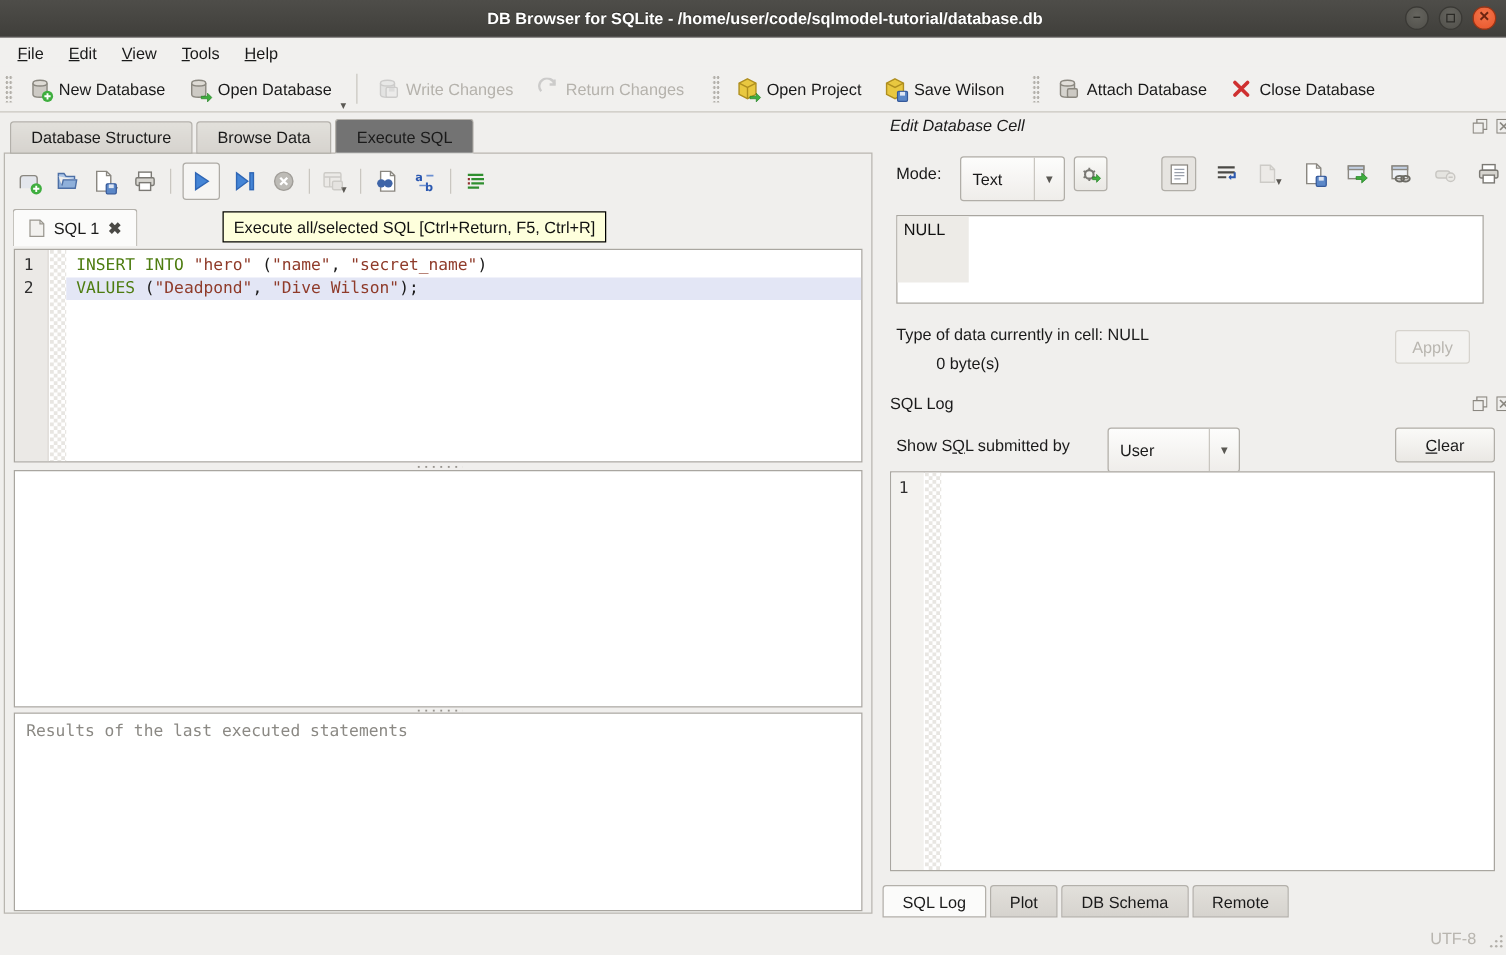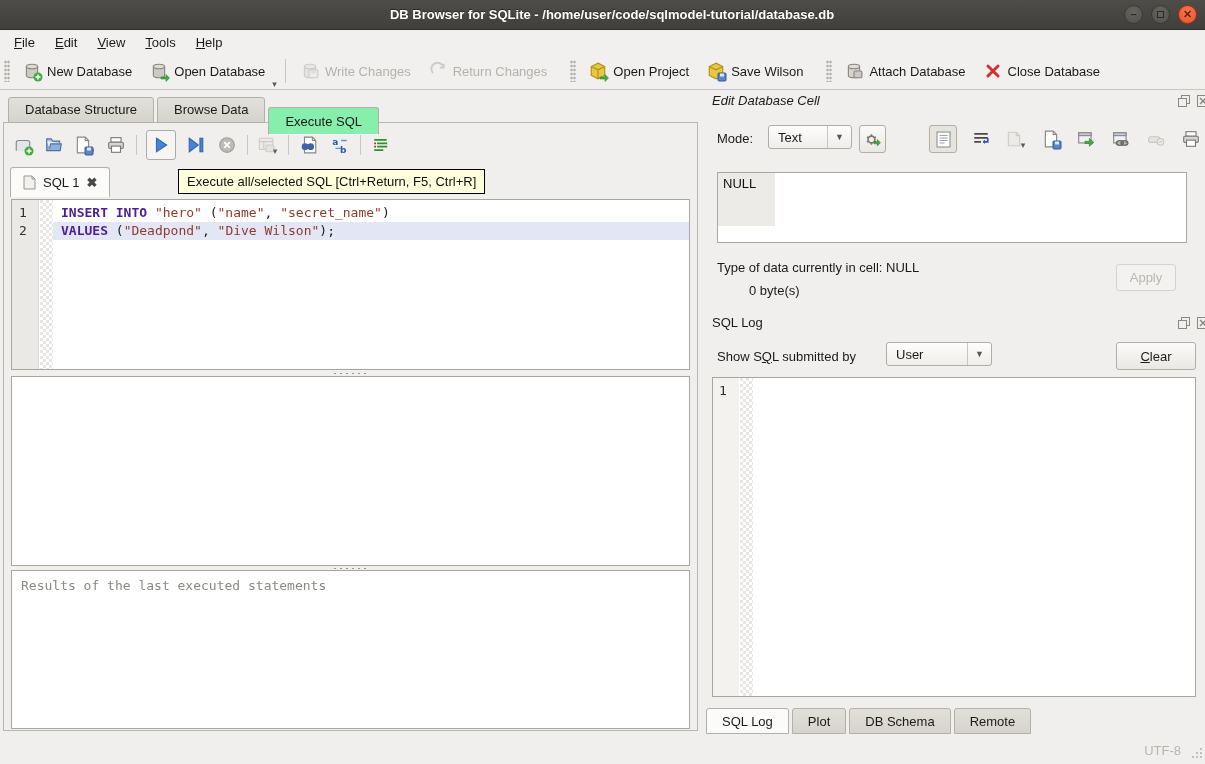--- a/index.html
+++ b/index.html
@@ -65,22 +65,22 @@
   .badge svg { width:10px; height:10px; display:block; }
   
   .maintabs { position:absolute; left:8px; top:95px; display:flex; z-index:3; }
   .tab {
     height:26px; margin-top:2px; padding:4px 16px 0 16px;
     background:linear-gradient(#e2e0db,#d6d3ce);
     border:1px solid #b3b0aa; border-radius:3px 3px 0 0; margin-right:3px;
     cursor:default; white-space:nowrap;
   }
   .tab.active {
-    height:28px; margin-top:12px; padding-top:6px;
-    background:#86efac; border-bottom:1px solid #fbfbfa;
+    height:28px; margin-top:0; padding-top:6px;
+    background:#737373; border-bottom:1px solid #fbfbfa;
   }
   
   .left-page {
     position:absolute; left:3px; top:122px; width:695px; height:609px;
     border:1px solid #b9b6b0; background:#f0efed;
   }
   .sqltoolbar {
     position:absolute; left:8px; top:5px; height:34px;
     display:flex; align-items:center; gap:9px;
   }
@@ -109,21 +109,21 @@
     background:#ebe9e6; border-right:1px solid #dddad5;
   }
   .foldmargin {
     position:absolute; left:28px; top:0; bottom:0; width:13px;
     background:repeating-conic-gradient(#ffffff 0% 25%, #e8e6e2 0% 50%) 0 0/6px 6px;
   }
   .gut-num { position:absolute; left:0; width:27px; text-align:left; padding-left:7px; color:#2f2f2f; height:18px; line-height:18px; }
   .code-area { position:absolute; left:41px; right:0; top:0; bottom:0; }
   .code-line { height:18px; line-height:18px; padding-left:8px; white-space:pre; }
   .code-line.current { background:#e3e6f5; }
-  .kw { color:#4c1d95; font-weight:bold; }
+  .kw { color:#4d7c0f; font-weight:normal; }
   .str { color:#8f3b2a; }
   
   .pane {
     position:absolute; left:7px; width:679px;
     border:1px solid #a9a6a0; background:#fff;
   }
   .splitter {
     position:absolute; left:7px; width:679px; height:5px;
     display:flex; align-items:center; justify-content:center;
   }
@@ -140,21 +140,21 @@
   .tooltip {
     position:absolute; left:178px; top:169px; z-index:50;
     background:#feffdc; border:1px solid #000; padding:4px 8px;
     font-size:13px; color:#111; white-space:nowrap;
   }
   
   .dock-title { position:absolute; font-size:13px; color:#1a1a1a; }
   .dock-btns { position:absolute; display:flex; gap:5px; }
   .dock-btn { width:14px; height:14px; display:flex; align-items:center; justify-content:center; cursor:default; }
   .combo {
-    position:absolute; height:24px; display:flex; align-items:center;
+    position:absolute; height:36px; display:flex; align-items:center;
     background:linear-gradient(#fdfdfc,#efedea); border:1px solid #b1aea8;
     border-radius:3px; padding:0 0 0 9px; cursor:default;
   }
   .combo .arrow {
     margin-left:auto; border-left:1px solid #c9c6c0; align-self:stretch;
     display:flex; align-items:center; padding:0 7px; color:#5a5853; font-size:9px;
   }
   .pushbtn {
     position:absolute; height:28px; display:flex; align-items:center; justify-content:center;
     background:linear-gradient(#fafaf8,#eae8e4); border:1px solid #b1aea8;

